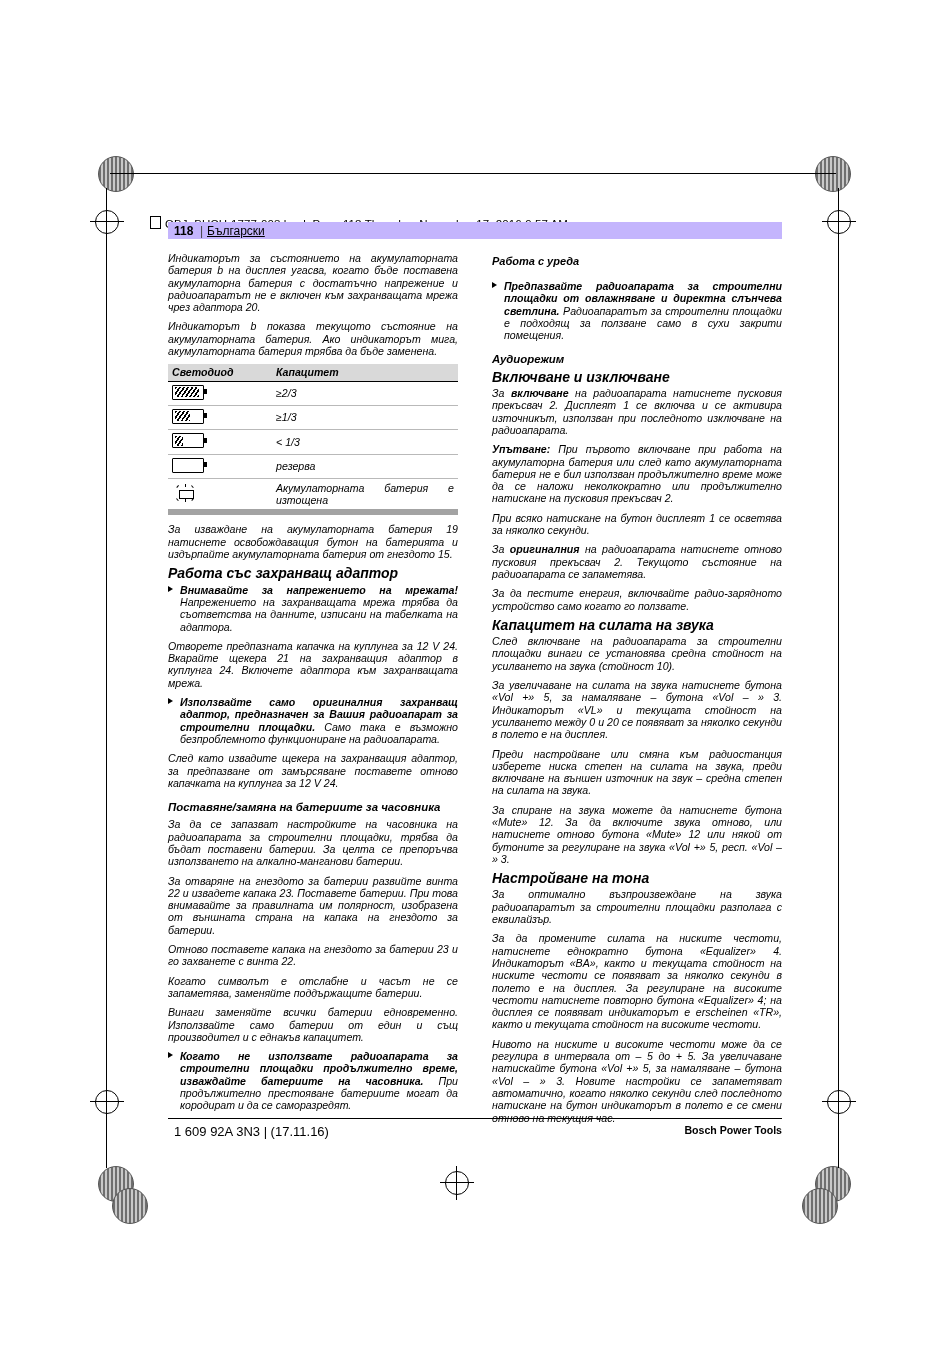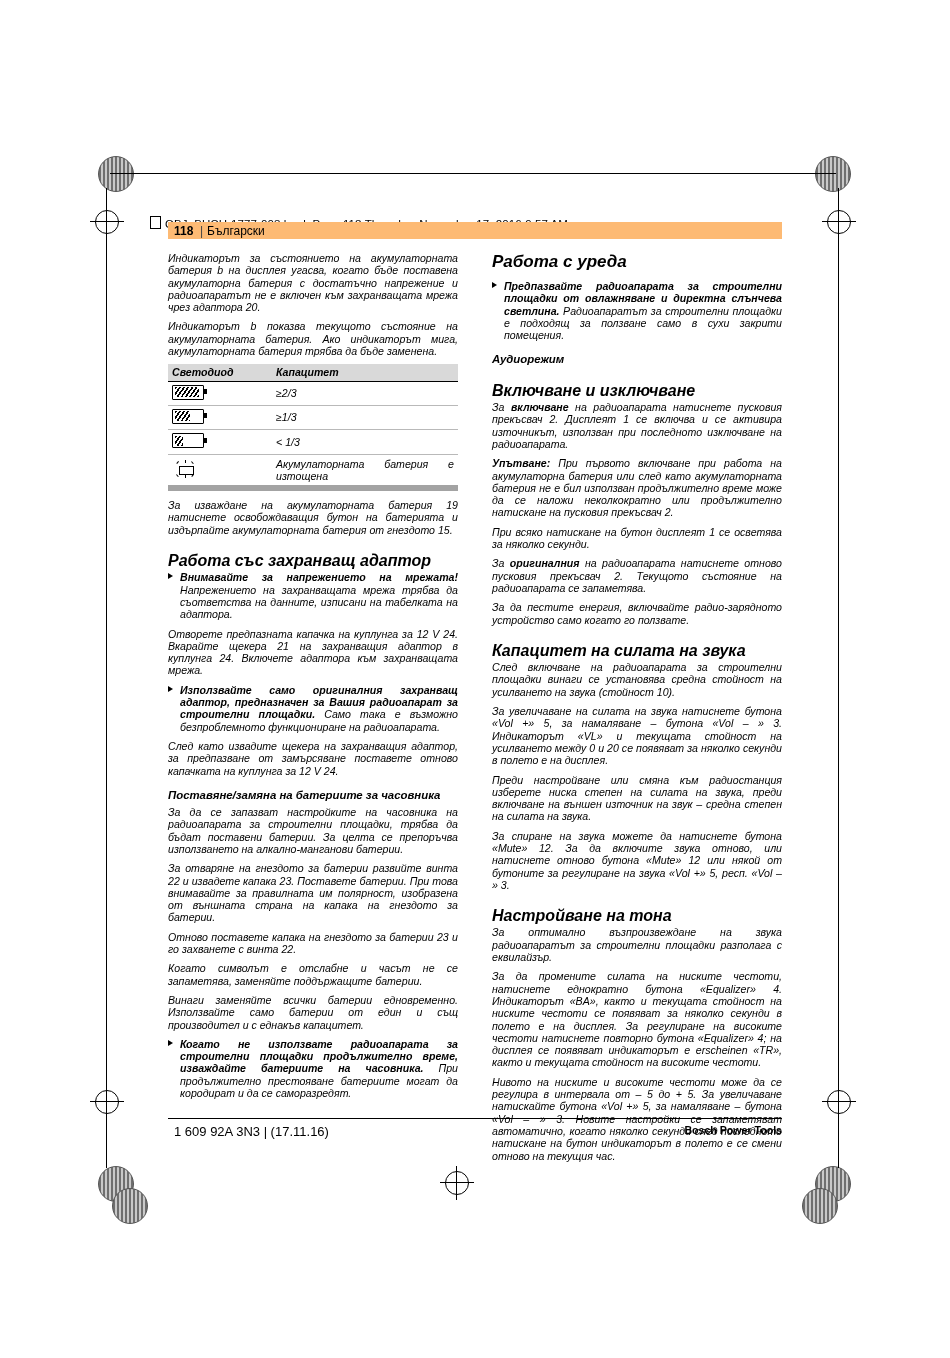--- a/index.html
+++ b/index.html
@@ -34,37 +34,37 @@
   
   .bookline{
     position:absolute;left:150px;top:172px;font-size:11.5px;
     letter-spacing:0.1px;white-space:nowrap;margin-top:44px;
   }
   .bookline .fm{display:inline-block;border:1px solid #000;width:9px;height:11px;vertical-align:-1px;margin-right:4px;}
 
   
   .runhead{
     position:absolute;left:168px;top:222px;width:614px;height:17px;
-    background:#fdba74;
+    background:#c4b5fd;
   }
   .runhead .pg{
     position:absolute;left:6px;top:2px;font-size:12px;font-weight:bold;
   }
   .runhead .sep{position:absolute;left:32px;top:2px;font-size:12px;color:#444;}
-  .runhead .lang{position:absolute;left:39px;top:2px;font-size:12px;}
+  .runhead .lang{position:absolute;left:39px;top:2px;font-size:12px;text-decoration:underline;}
 
   
   .col{position:absolute;top:252px;width:290px;font-size:10.6px;line-height:12.3px;text-align:justify;font-style:italic;}
   .col.left{left:168px;}
   .col.right{left:492px;}
 
   p{margin:0 0 7px 0;}
-  .h1{font-size:17px;font-weight:bold;margin:0 0 9px 0;line-height:19px;}
+  .h1{font-size:11px;font-weight:bold;margin:0 0 9px 0;line-height:19px;}
   .h2{font-size:11.4px;font-weight:bold;margin:12px 0 5px 0;}
-  .h3{font-size:16px;font-weight:bold;margin:19px 0 4px 0;}
+  .h3{font-size:14px;font-weight:bold;margin:5px 0 4px 0;}
   b{font-weight:bold;}
 
   .bullet{position:relative;padding-left:12px;margin:0 0 7px 0;}
   .bullet .tri{
     position:absolute;left:0;top:2px;width:0;height:0;
     border-left:5px solid #000;border-top:3.5px solid transparent;border-bottom:3.5px solid transparent;
   }
   .bullet .bold{font-weight:bold;}
 
   
@@ -169,20 +169,26 @@
         <td class="capcell">≥1/3</td>
       </tr>
       <tr>
         <td class="ledcell">
           <span class="batt b03"><i></i></span>
         </td>
         <td class="capcell">&lt; 1/3</td>
       </tr>
       <tr>
         <td class="ledcell">
+          <span class="batt bres"><i></i></span>
+        </td>
+        <td class="capcell">резерва</td>
+      </tr>
+      <tr>
+        <td class="ledcell">
           <span class="lamp">
             <span class="body"></span>
             <span class="ray r1"></span><span class="ray r2"></span><span class="ray r3"></span>
             <span class="ray r4"></span><span class="ray r5"></span><span class="ray r6"></span>
           </span>
         </td>
         <td class="capcell">Акумулаторната батерия е изтощена</td>
       </tr>
     </tbody>
   </table>

